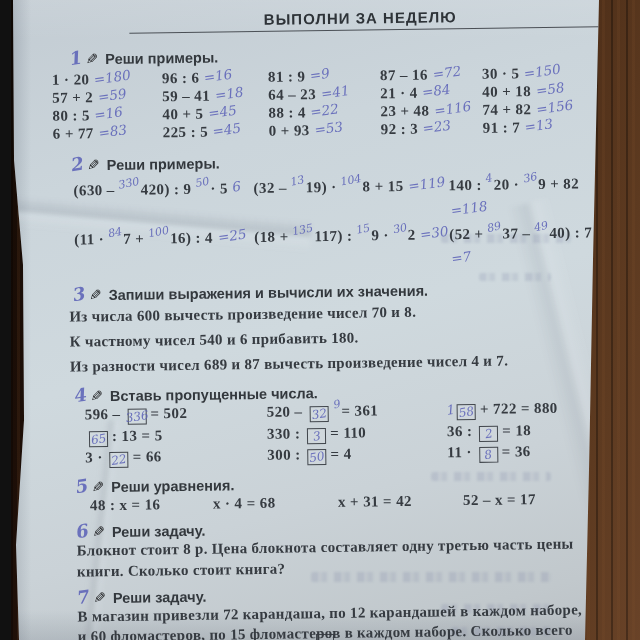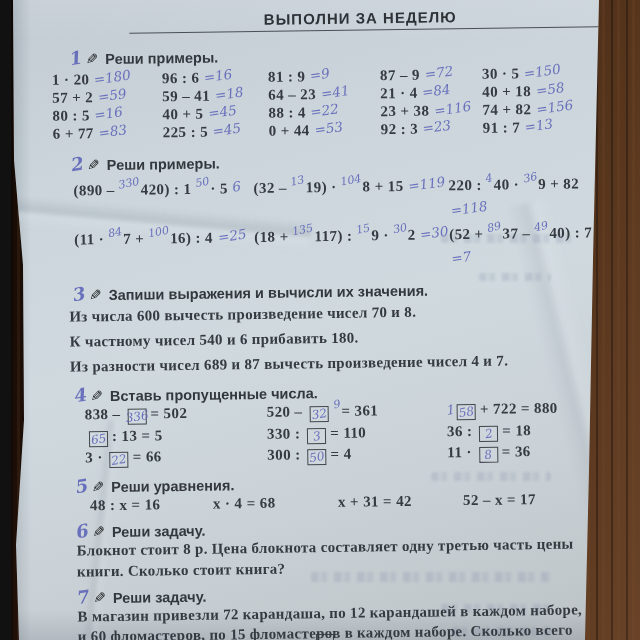--- a/index.html
+++ b/index.html
@@ -97,49 +97,49 @@
       <div class="rule"></div>
 
       <div class="sec">
         <div class="sec-h mt14">
           <span class="hw num">1</span><span class="pen">✎</span><span>Реши примеры.</span>
         </div>
         <div class="s1g">
           <span><span class="ex">1 · 20</span><span class="hw ans">=180</span></span>
           <span><span class="ex">96 : 6</span><span class="hw ans">=16</span></span>
           <span><span class="ex">81 : 9</span><span class="hw ans">=9</span></span>
-          <span><span class="ex">87 – 9</span><span class="hw ans">=72</span></span>
+          <span><span class="ex">87 – 16</span><span class="hw ans">=72</span></span>
           <span><span class="ex">30 · 5</span><span class="hw ans">=150</span></span>
           <span><span class="ex">57 + 2</span><span class="hw ans">=59</span></span>
           <span><span class="ex">59 – 41</span><span class="hw ans">=18</span></span>
           <span><span class="ex">64 – 23</span><span class="hw ans">=41</span></span>
           <span><span class="ex">21 · 4</span><span class="hw ans">=84</span></span>
           <span><span class="ex">40 + 18</span><span class="hw ans">=58</span></span>
           <span><span class="ex">80 : 5</span><span class="hw ans">=16</span></span>
           <span><span class="ex">40 + 5</span><span class="hw ans">=45</span></span>
           <span><span class="ex">88 : 4</span><span class="hw ans">=22</span></span>
-          <span><span class="ex">23 + 38</span><span class="hw ans">=116</span></span>
+          <span><span class="ex">23 + 48</span><span class="hw ans">=116</span></span>
           <span><span class="ex">74 + 82</span><span class="hw ans">=156</span></span>
           <span><span class="ex">6 + 77</span><span class="hw ans">=83</span></span>
           <span><span class="ex">225 : 5</span><span class="hw ans">=45</span></span>
-          <span><span class="ex">0 + 44</span><span class="hw ans">=53</span></span>
+          <span><span class="ex">0 + 93</span><span class="hw ans">=53</span></span>
           <span><span class="ex">92 : 3</span><span class="hw ans">=23</span></span>
           <span><span class="ex">91 : 7</span><span class="hw ans">=13</span></span>
         </div>
       </div>
 
       <div class="sec">
         <div class="sec-h mt12">
           <span class="hw num">2</span><span class="pen">✎</span><span>Реши примеры.</span>
         </div>
         <div class="s2blk">
           <div class="s2row">
-            <span><span class="ex">(890 –</span><span class="hw sup">330</span><span class="ex">420) : 1</span><span class="hw sup">50</span><span class="ex">· 5</span><span class="hw ans">6</span></span>
+            <span><span class="ex">(630 –</span><span class="hw sup">330</span><span class="ex">420) : 9</span><span class="hw sup">50</span><span class="ex">· 5</span><span class="hw ans">6</span></span>
             <span><span class="ex">(32 –</span><span class="hw sup">13</span><span class="ex">19) ·</span><span class="hw sup">104</span><span class="ex">8 + 15</span><span class="hw ans">=119</span></span>
-            <span><span class="ex">220 :</span><span class="hw sup">4</span><span class="ex">40 ·</span><span class="hw sup">36</span><span class="ex">9 + 82</span><span class="hw ans">=118</span></span>
+            <span><span class="ex">140 :</span><span class="hw sup">4</span><span class="ex">20 ·</span><span class="hw sup">36</span><span class="ex">9 + 82</span><span class="hw ans">=118</span></span>
           </div>
           <div class="s2row">
             <span><span class="ex">(11 ·</span><span class="hw sup">84</span><span class="ex">7 +</span><span class="hw sup">100</span><span class="ex">16) : 4</span><span class="hw ans">=25</span></span>
             <span><span class="ex">(18 +</span><span class="hw sup">135</span><span class="ex">117) :</span><span class="hw sup">15</span><span class="ex">9 ·</span><span class="hw sup">30</span><span class="ex">2</span><span class="hw ans">=30</span></span>
             <span><span class="ex">(52 +</span><span class="hw sup">89</span><span class="ex">37 –</span><span class="hw sup">49</span><span class="ex">40) : 7</span><span class="hw ans">=7</span></span>
           </div>
         </div>
       </div>
 
       <div class="sec">
@@ -152,21 +152,21 @@
           <div class="s3l">Из разности чисел 689 и 87 вычесть произведение чисел 4 и 7.</div>
         </div>
       </div>
 
       <div class="sec">
         <div class="sec-h mt6">
           <span class="hw num">4</span><span class="pen">✎</span><span>Вставь пропущенные числа.</span>
         </div>
         <div class="mt2">
           <div class="s4row">
-            <span><span class="ex">838 –</span><span class="abox">
+            <span><span class="ex">596 –</span><span class="abox">
                   <span class="hw bx">336</span>
                 </span><span class="ex">= 502</span></span>
             <span><span class="ex">520 –</span><span class="abox">
                   <span class="hw bx">32</span>
                 </span><span class="hw sup">9</span><span class="ex">= 361</span></span>
             <span><span class="hw pre-hw">1</span><span class="abox">
                   <span class="hw bx">58</span>
                 </span><span class="ex">+ 722 = 880</span></span>
           </div>
           <div class="s4row">

